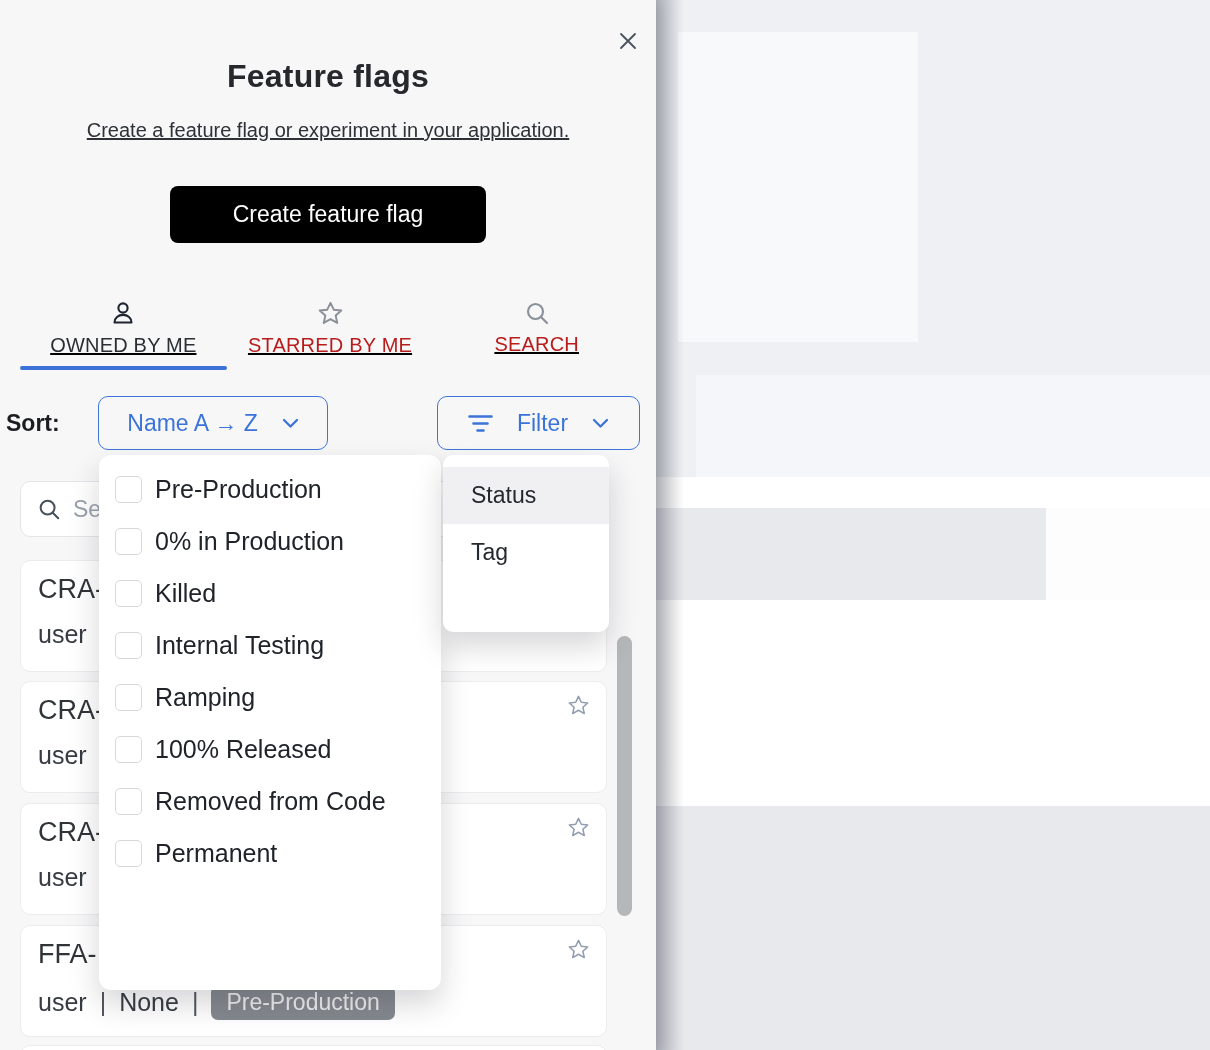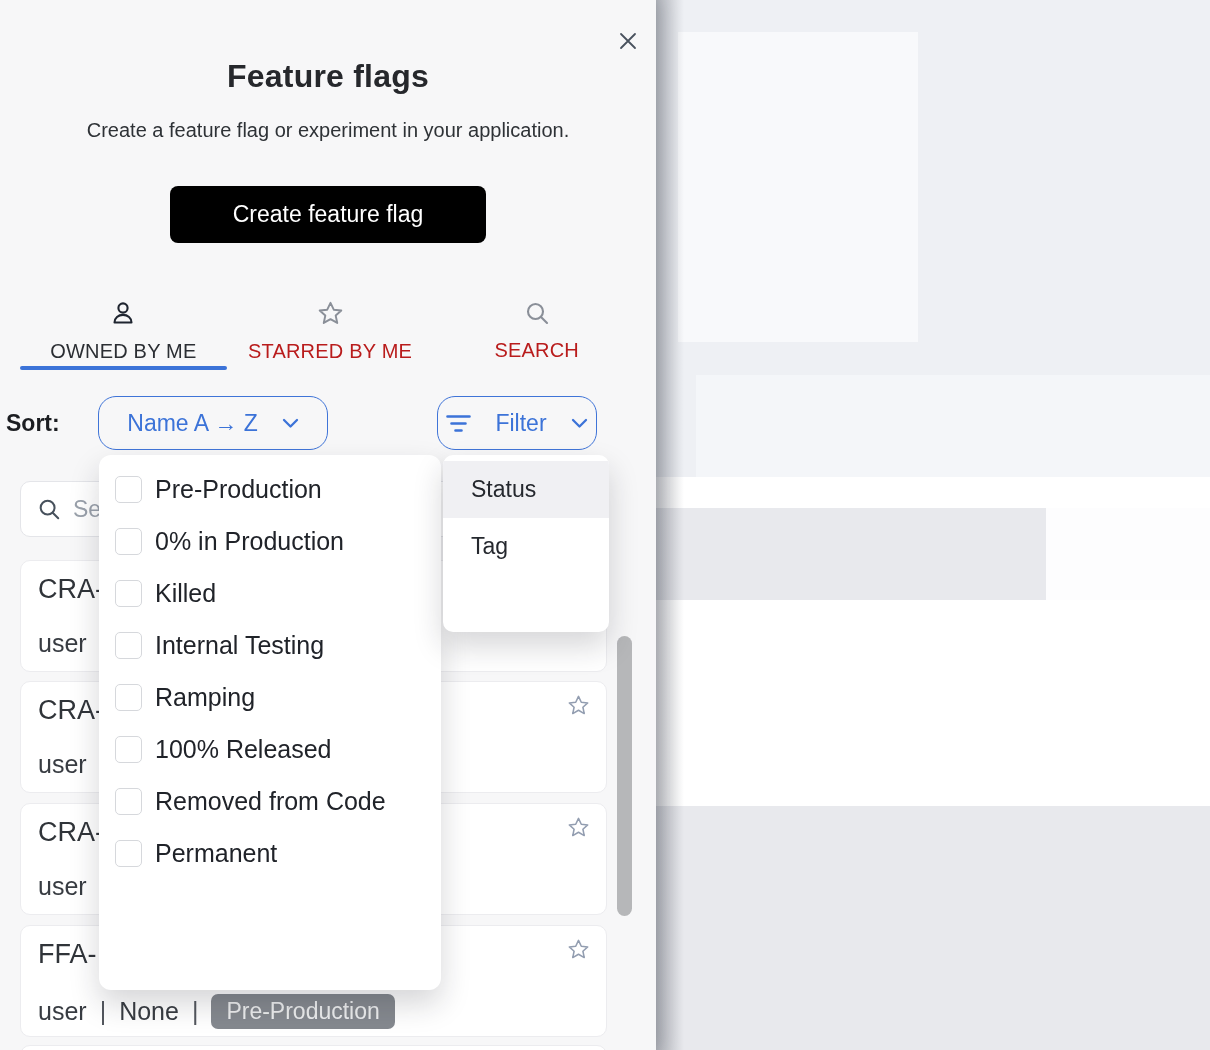--- a/index.html
+++ b/index.html
@@ -20,73 +20,73 @@
   .pshadow{position:absolute;left:0;top:0;width:28px;height:100%;
     background:linear-gradient(to right,rgba(40,45,58,.30),rgba(40,45,58,0));}
   
   .drawer{position:absolute;left:0;top:0;width:656px;height:1050px;background:#f7f7f8;
     overflow:hidden;box-shadow:6px 0 16px rgba(30,35,45,.15);}
   .close{position:absolute;top:30px;right:16px;width:24px;height:24px;border:none;background:none;
     padding:0;cursor:pointer;color:#49525e;}
   h1.title{margin:0;position:absolute;top:58px;left:0;width:100%;text-align:center;
     font-size:32px;font-weight:700;color:#26282c;letter-spacing:.2px;}
   p.subtitle{margin:0;position:absolute;top:119px;left:0;width:100%;text-align:center;
-    font-size:20px;color:#2e3236;}
+    font-size:20px;color:#2e3236;text-decoration:underline;}
   .create{position:absolute;left:170px;top:186px;width:316px;height:57px;border:none;
     background:#000000;color:#ffffff;font-size:23px;border-radius:8px;cursor:pointer;
     font-family:inherit;}
   
   .tabs{position:absolute;left:20px;top:296px;width:620px;height:74px;display:flex;}
-  .tab{flex:1;display:flex;flex-direction:column;align-items:center;gap:9px;
-    position:relative;cursor:pointer;padding-top:4px;}
+  .tab{flex:1;display:flex;flex-direction:column;align-items:center;gap:3px;
+    position:relative;cursor:pointer;padding-top:4px;text-decoration:underline;}
   .tab .lbl{font-size:20px;letter-spacing:.2px;color:#b91c1c;white-space:nowrap;}
   .tab.active .lbl{color:#2b2e33;}
   .tab .ic{color:#8a8f98;}
   .tab.active .ic{color:#1f2530;}
   .tab .underline{position:absolute;left:0;bottom:0;width:100%;height:4px;border-radius:2px;
     background:#3c73d8;}
   
   .sortlabel{position:absolute;left:6px;top:410px;font-size:23px;font-weight:700;color:#1b1d21;}
-  .select{position:absolute;top:396px;height:54px;border:1.5px solid #3f74d8;border-radius:18px;
+  .select{position:absolute;top:396px;height:54px;border:1.5px solid #3f74d8;border-radius:10px;
     background:transparent;display:flex;align-items:center;justify-content:center;gap:24px;
     color:#3c73d8;font-size:23px;cursor:pointer;font-family:inherit;}
   .sel-sort{left:98px;width:230px;}
-  .sel-filter{left:437px;width:160px;}
+  .sel-filter{left:437px;width:203px;}
   
   .search{position:absolute;left:20px;top:481px;width:587px;height:56px;background:#ffffff;
     border:1.5px solid #e4e5e9;border-radius:10px;display:flex;align-items:center;
     padding:0 16px;box-sizing:border-box;gap:10px;color:#47515c;}
   .search input{border:none;outline:none;flex:1;font-size:23px;font-family:inherit;
     color:#2e3236;background:transparent;min-width:0;}
   .search input::placeholder{color:#9aa1ab;}
   
   .card{position:absolute;left:20px;width:587px;height:112px;background:#ffffff;
     border:1.5px solid #ececef;border-radius:10px;box-sizing:border-box;cursor:pointer;}
   .card .ct{position:absolute;left:17px;top:13px;font-size:27px;color:#303439;white-space:nowrap;}
   .card .meta{position:absolute;left:17px;top:59px;display:flex;align-items:center;
-    font-size:25px;color:#383c42;white-space:nowrap;margin-top:9px;}
+    font-size:25px;color:#383c42;white-space:nowrap;}
   .card .sep{color:#53575e;margin:0 13px;}
   .badge{display:inline-block;background:#85898f;color:#edeeEF;font-size:23px;
     padding:4px 15px;border-radius:7px;line-height:27px;}
   .star{position:absolute;right:16px;top:12px;color:#929db0;cursor:pointer;}
   
   .thumb{position:absolute;left:617px;top:636px;width:15px;height:280px;border-radius:8px;
     background:#b6b7b9;cursor:pointer;}
   
   .dd{position:absolute;left:99px;top:455px;width:342px;height:535px;background:#ffffff;
     border-radius:12px;box-shadow:0 14px 30px rgba(25,30,40,.18);padding-top:8px;
     box-sizing:border-box;z-index:5;}
   .opt{display:flex;align-items:center;height:52px;padding-left:16px;gap:13px;cursor:pointer;}
   .cb{width:27px;height:27px;border:1.5px solid #d6d8dc;border-radius:5px;background:#ffffff;
     box-sizing:border-box;flex:0 0 auto;}
   .opt .ol{font-size:25px;color:#202329;white-space:nowrap;}
   
   .menu{position:absolute;left:443px;top:455px;width:166px;height:177px;background:#ffffff;
     border-radius:10px;box-shadow:0 14px 30px rgba(25,30,40,.18);overflow:hidden;z-index:5;
-    padding-top:6px;box-sizing:border-box;}
+    padding-top:12px;box-sizing:border-box;}
   .mi{height:57px;display:flex;align-items:center;padding-left:28px;font-size:23px;
     color:#25282e;cursor:pointer;}
   .mi.hl{background:#f0f0f3;}
 </style>
 </head>
 <body>
 
 <div class="page">
   <div class="bgA"></div>
   <div class="bgB"></div>

